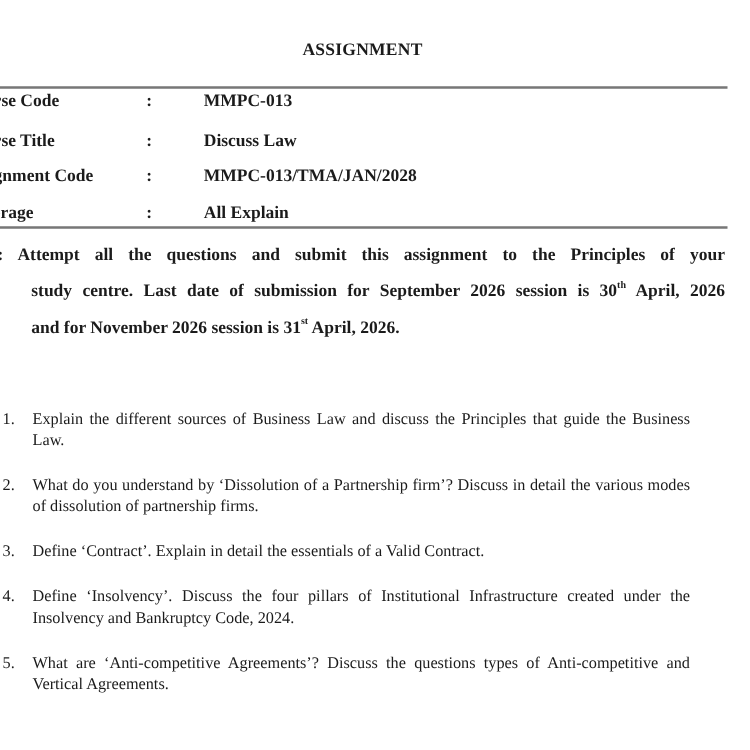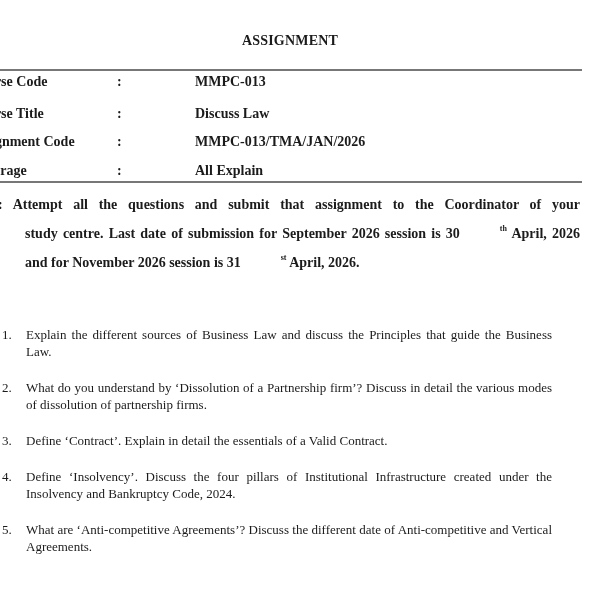--- a/index.html
+++ b/index.html
@@ -7,26 +7,26 @@
          font-family:"Liberation Serif", "DejaVu Serif", serif; color:#1b1b1b; }
   .page { position:absolute; left:-30px; top:0; width:612px; height:600px; }
   .title { position:absolute; top:33px; left:0; width:640px; text-align:center;
            font-weight:bold; font-size:14px; letter-spacing:0.2px; }
   .rule { position:absolute; left:0; width:612px; height:1.5px; background:#777; }
   .rule.top { top:69px; }
   .rule.bottom { top:181px; }
   .meta-row { position:absolute; left:0; height:20px; font-weight:bold; font-size:14px; }
   .meta-label { position:absolute; left:0; white-space:nowrap; }
   .meta-colon { position:absolute; left:147px; }
-  .meta-value { position:absolute; left:193px; white-space:nowrap;margin-left:32px; }
+  .meta-value { position:absolute; left:193px; white-space:nowrap; }
   .note { position:absolute; top:190px; left:0; width:610px; font-weight:bold;
           font-size:14px; line-height:29px; }
   .note .cont { display:block; padding-left:55px; text-align:justify; }
   .note-line1 { text-align:justify; text-align-last:justify; display:block; }
-  sup { font-size:8px; vertical-align:7px; line-height:0;margin-left:40px; }
+  sup { font-size:8px; vertical-align:7px; line-height:0; }
   .questions { position:absolute; top:326px; left:30px; width:552px; font-size:13px; line-height:17px; }
   .q { position:relative; padding-left:26px; margin-bottom:19px; text-align:justify; }
   .q .num { position:absolute; left:2px; top:0; }
 </style>
 </head>
 <body>
 
 <div class="page">
   <div class="title">ASSIGNMENT</div>
 
@@ -38,34 +38,34 @@
     <span class="meta-value">MMPC-013</span>
   </div>
   <div class="meta-row" style="top:106px;">
     <span class="meta-label">Course Title</span>
     <span class="meta-colon">:</span>
     <span class="meta-value">Discuss Law</span>
   </div>
   <div class="meta-row" style="top:134px;">
     <span class="meta-label">Assignment Code</span>
     <span class="meta-colon">:</span>
-    <span class="meta-value">MMPC-013/TMA/JAN/2026</span>
+    <span class="meta-value">MMPC-013/TMA/JAN/2028</span>
   </div>
   <div class="meta-row" style="top:163px;">
     <span class="meta-label">Coverage</span>
     <span class="meta-colon">:</span>
     <span class="meta-value">All Explain</span>
   </div>
 
   <div class="rule bottom"></div>
 
   <div class="note">
     <span class="note-line1">
       <span>Note:</span>
-      <span>Attempt all the questions and submit that assignment to the Coordinator of your</span>
+      <span>Attempt all the questions and submit this assignment to the Principles of your</span>
     </span>
     <span class="cont note-line1"><span>study centre. Last date of submission for September 2026 session is 30</span><sup>th</sup><span> April, 2026</span></span>
     <span class="cont"><span>and for November 2026 session is 31</span><sup>st</sup><span> April, 2026.</span></span>
   </div>
 
   <div class="questions">
     <div class="q">
       <span class="num">1.</span>
       <div class="qtext">Explain the different sources of Business Law and discuss the Principles that guide the Business Law.</div>
     </div>
@@ -76,16 +76,16 @@
     <div class="q">
       <span class="num">3.</span>
       <div class="qtext">Define ‘Contract’. Explain in detail the essentials of a Valid Contract.</div>
     </div>
     <div class="q">
       <span class="num">4.</span>
       <div class="qtext">Define ‘Insolvency’. Discuss the four pillars of Institutional Infrastructure created under the Insolvency and Bankruptcy Code, 2024.</div>
     </div>
     <div class="q">
       <span class="num">5.</span>
-      <div class="qtext">What are ‘Anti-competitive Agreements’? Discuss the different date of Anti-competitive and Vertical Agreements.</div>
+      <div class="qtext">What are ‘Anti-competitive Agreements’? Discuss the questions types of Anti-competitive and Vertical Agreements.</div>
     </div>
   </div>
 </div>
 
 </body></html>

